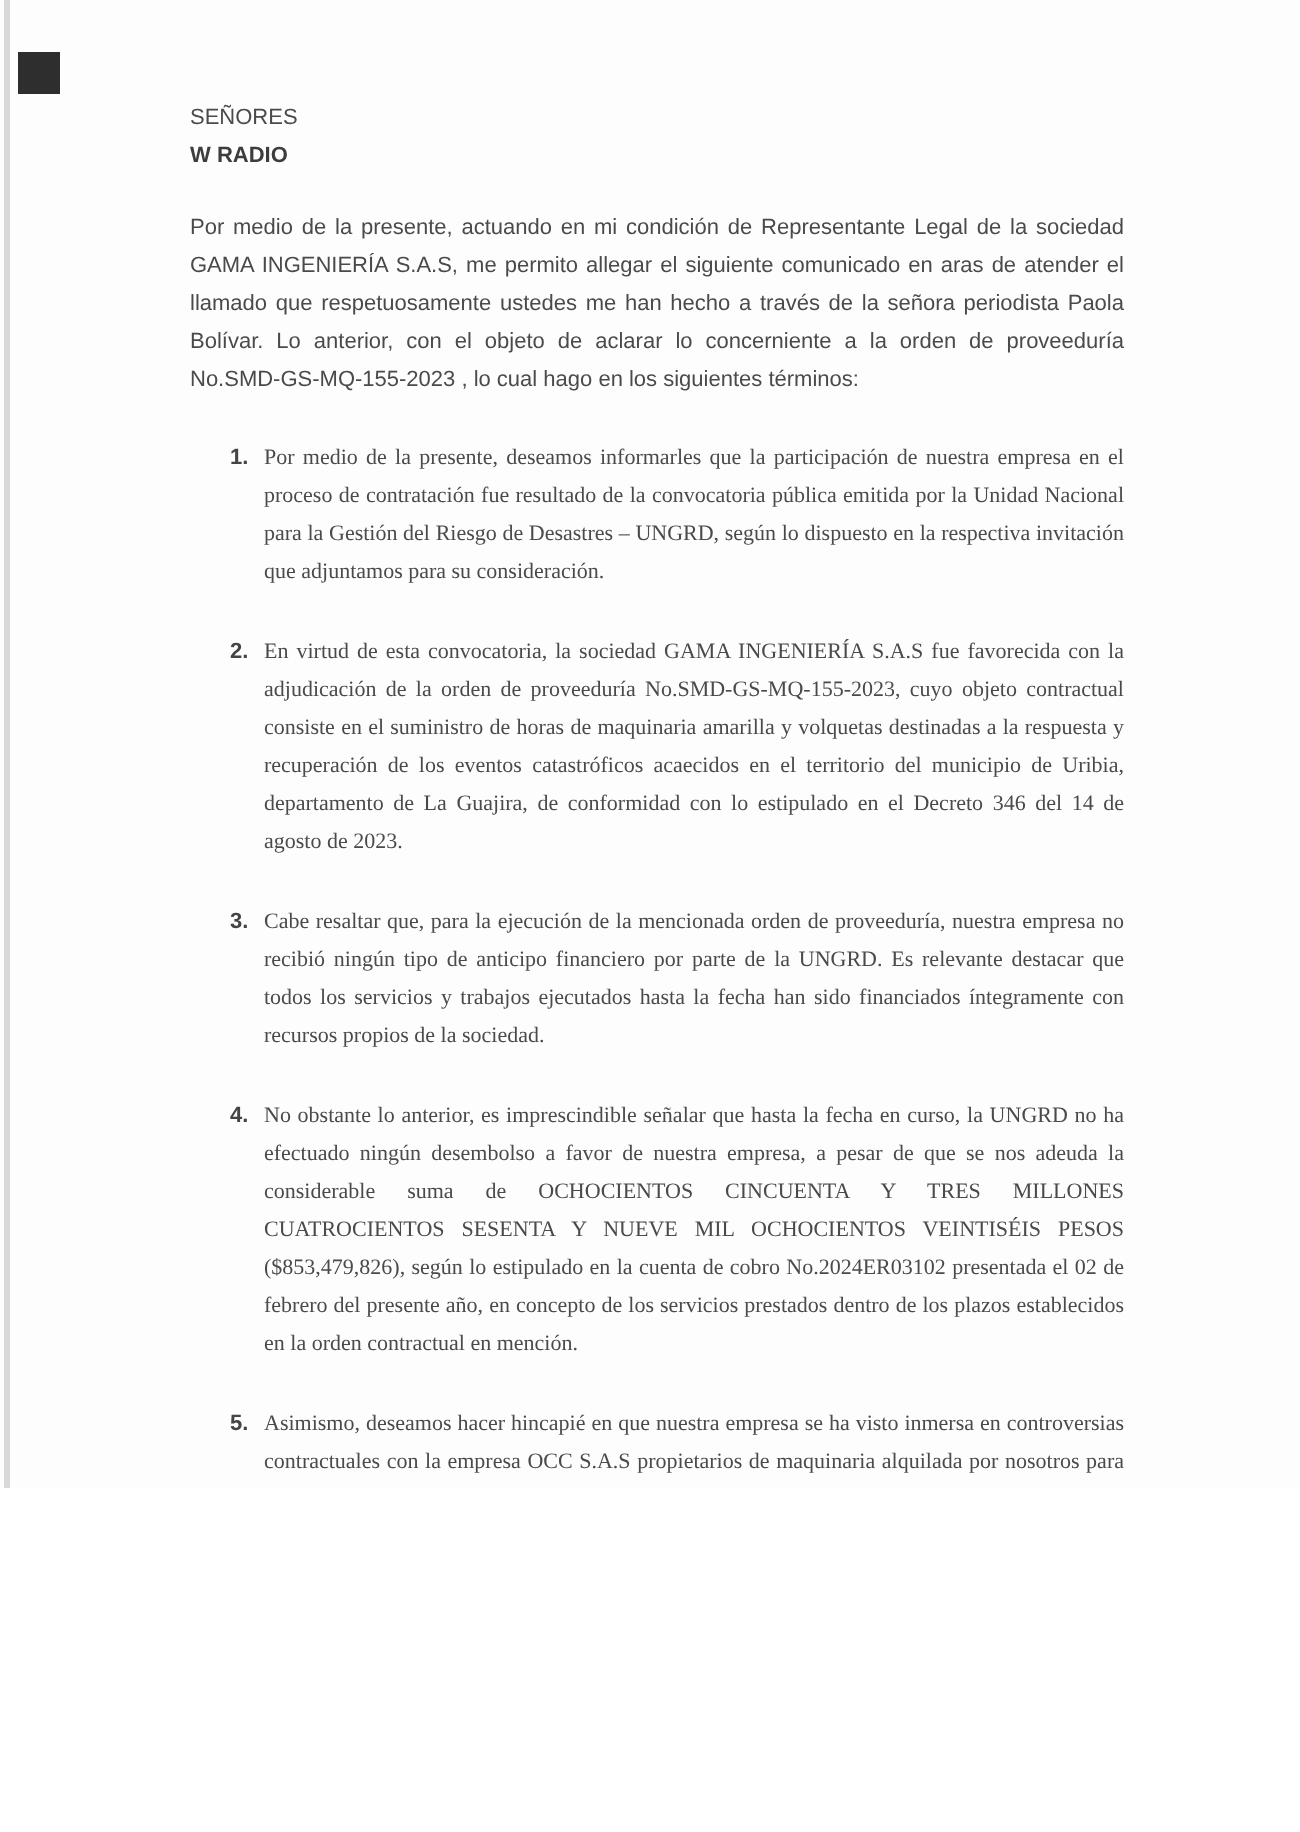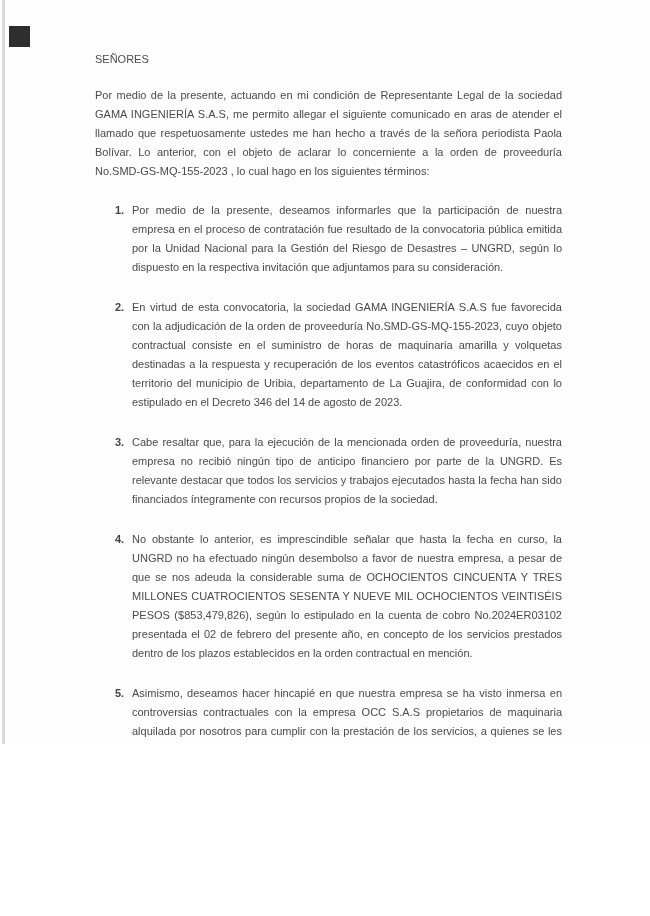--- a/index.html
+++ b/index.html
@@ -75,33 +75,35 @@
   }
   .item .num {
     flex: 0 0 17px;
     width: 17px;
     font-weight: bold;
     color: #444444;
   }
   .item .txt {
     flex: 1;
     text-align: justify;
+    font-family: Liberation Serif, serif;
   }
 </style>
 </head>
 <body>
 
 <div class="page">
   <div class="edge-line"></div>
   <div class="corner-mark-top"></div>
   <div class="corner-mark-bottom"></div>
 
   <div class="content">
     <div class="recipient">
       <div>SEÑORES</div>
+      <div class="name">W RADIO</div>
     </div>
 
     <p class="intro">Por medio de la presente, actuando en mi condición de Representante Legal de la sociedad GAMA INGENIERÍA S.A.S, me permito allegar el siguiente comunicado en aras de atender el llamado que respetuosamente ustedes me han hecho a través de la señora periodista Paola Bolívar. Lo anterior, con el objeto de aclarar lo concerniente a la orden de proveeduría No.SMD-GS-MQ-155-2023 , lo cual hago en los siguientes términos:</p>
 
     <div class="list">
         <div class="item">
           <span class="num">1.</span>
           <div class="txt">Por medio de la presente, deseamos informarles que la participación de nuestra empresa en el proceso de contratación fue resultado de la convocatoria pública emitida por la Unidad Nacional para la Gestión del Riesgo de Desastres – UNGRD, según lo dispuesto en la respectiva invitación que adjuntamos para su consideración.</div>
         </div>
         <div class="item">

